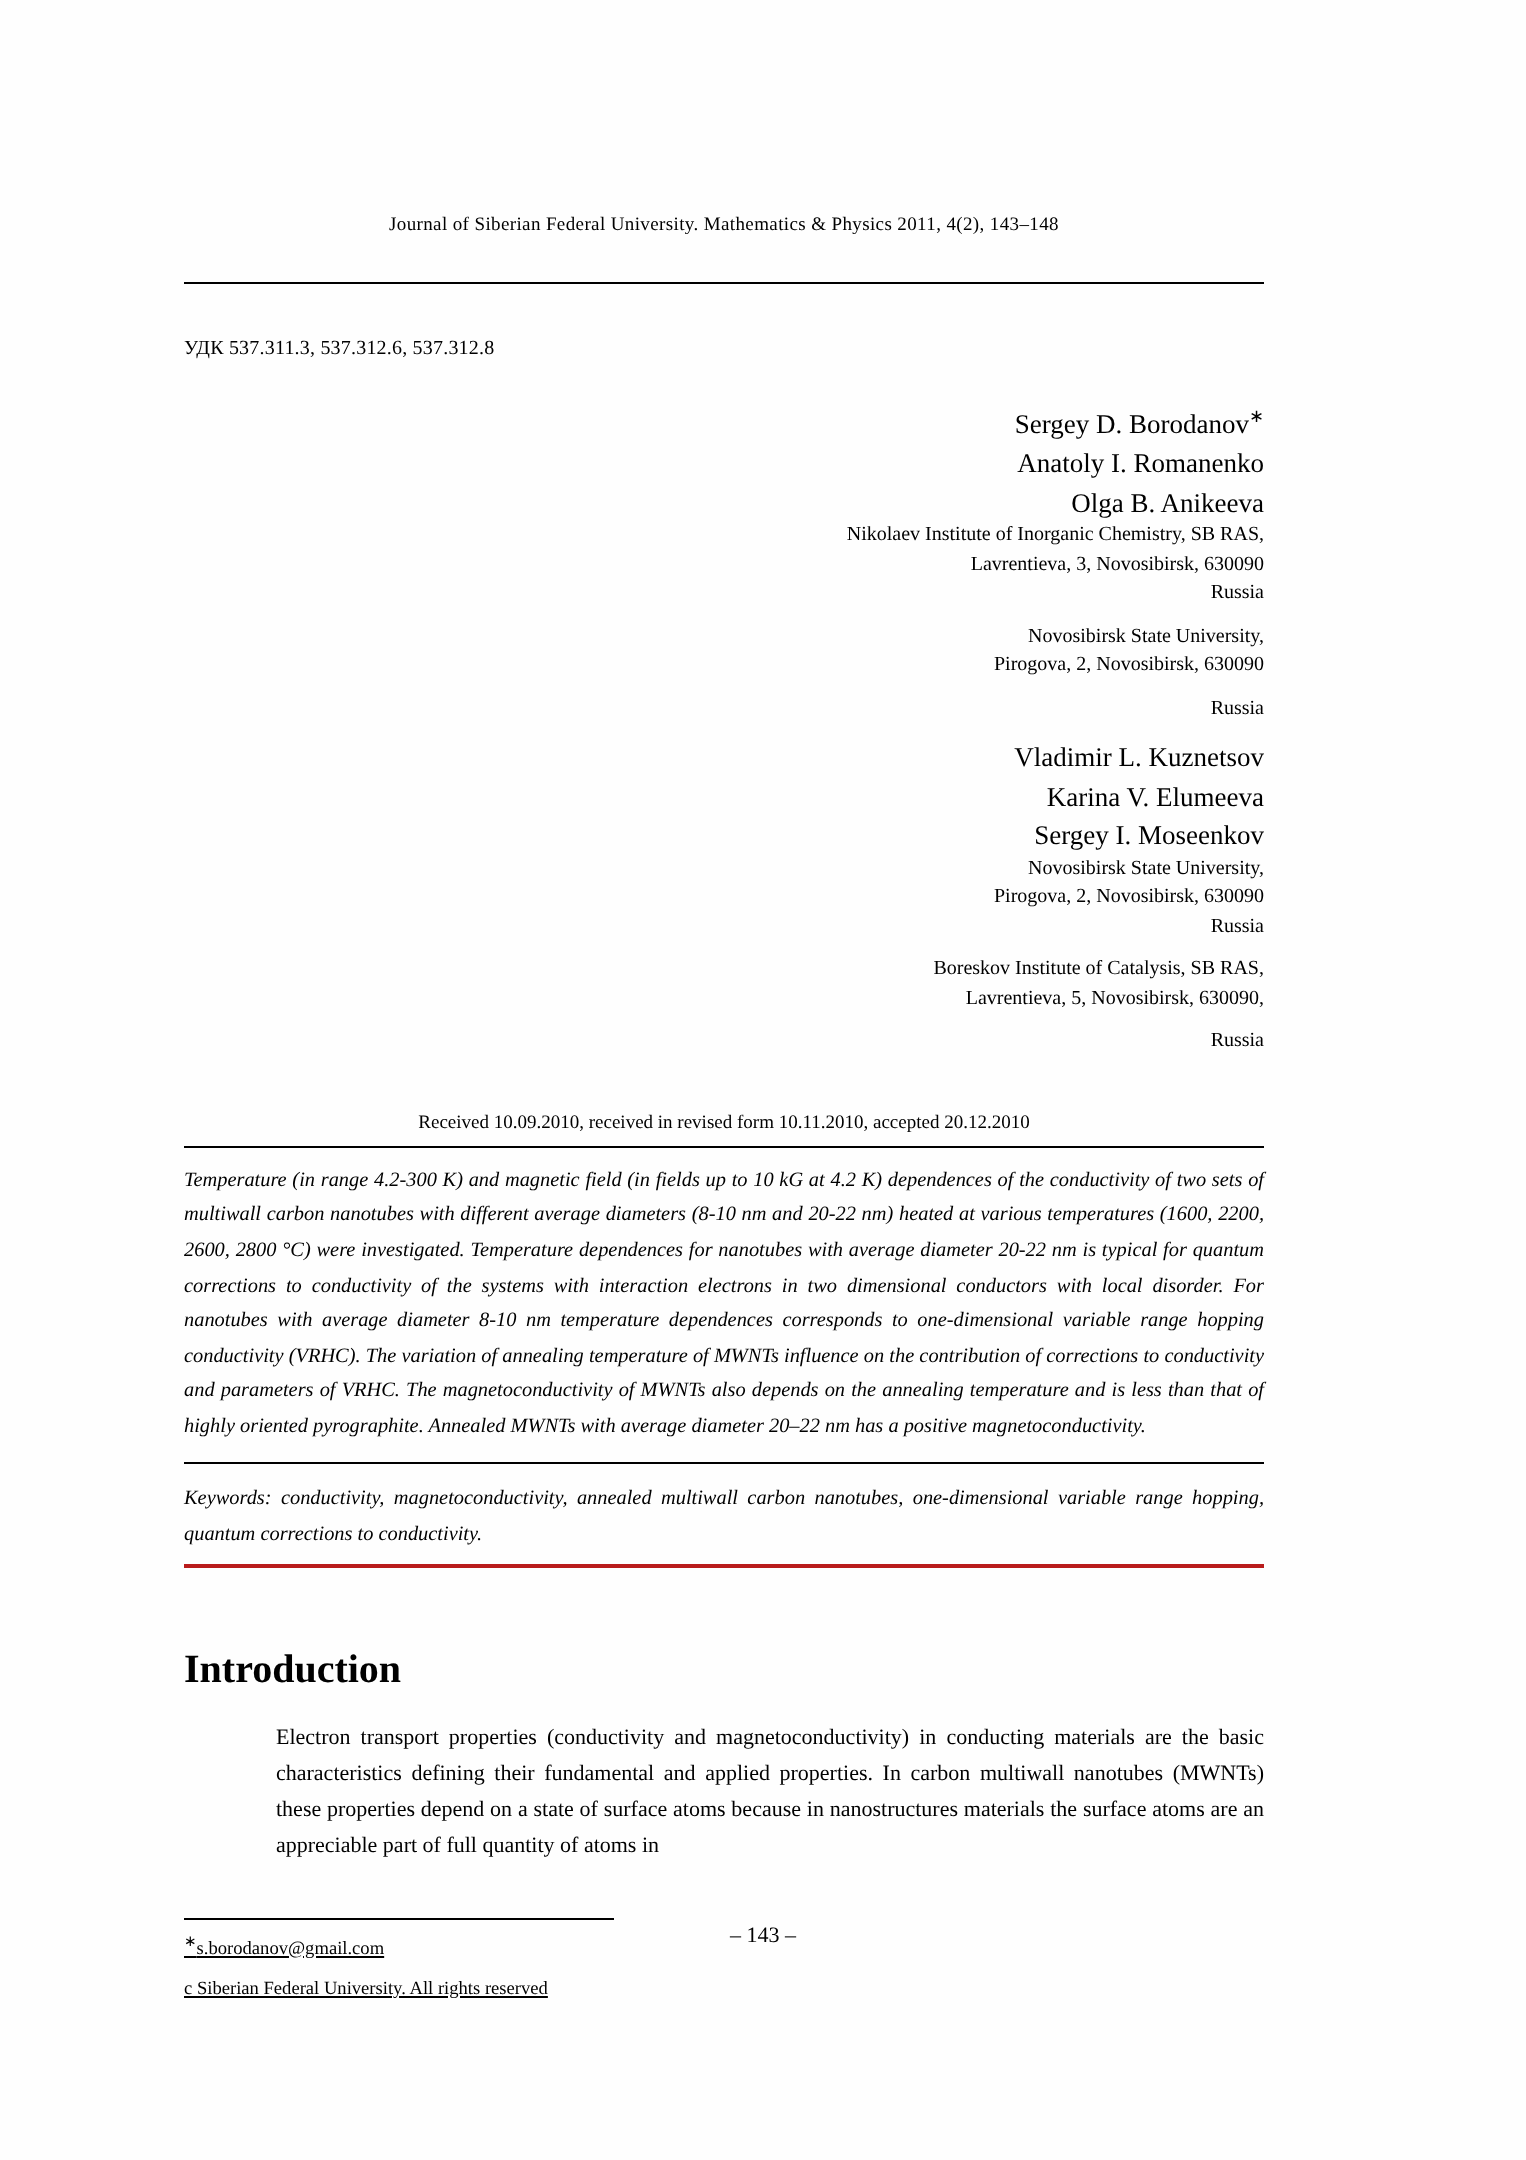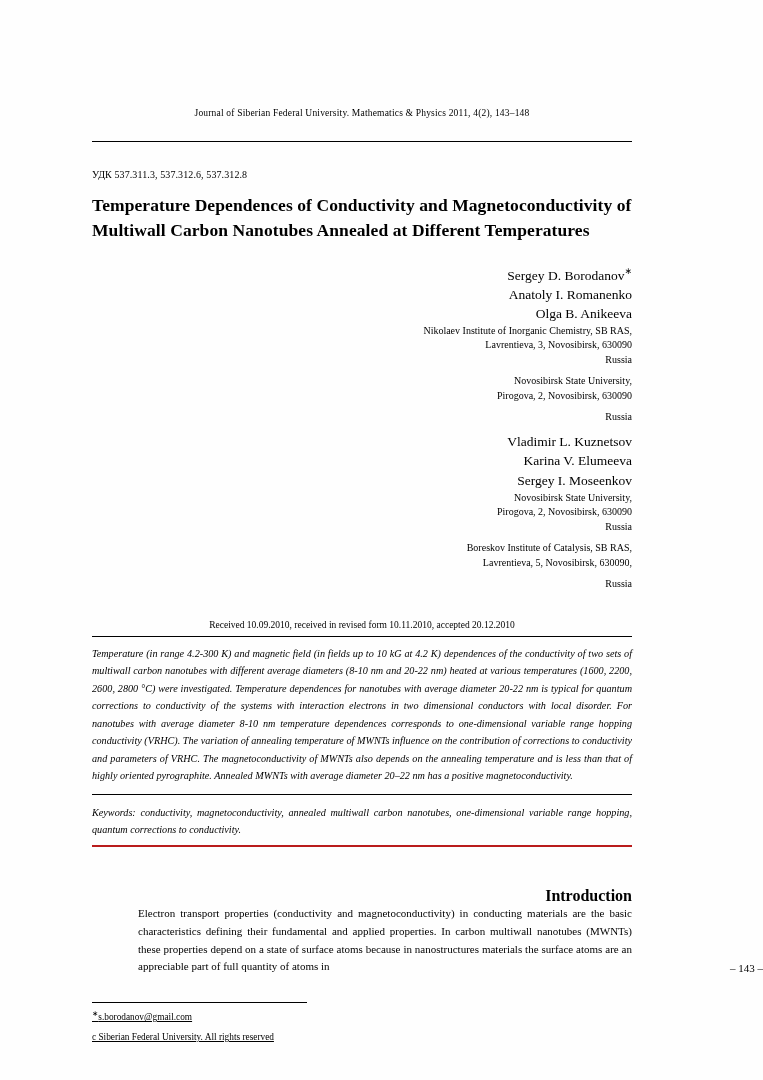--- a/index.html
+++ b/index.html
@@ -82,25 +82,24 @@
     font-size: 10.2px;
     font-style: italic;
     line-height: 1.72;
     text-align: justify;
     padding-top: 9px;
     border-top: 1px solid #000;
     padding-bottom: 6px;
     border-bottom: 2px solid #b91c1c;
   }
   .section-title {
-    font-size: 16px;
+    font-size: 20px;
     font-weight: bold;
     margin-top: 40px;
-    margin-bottom: 0;
-    text-align: right;
+    margin-bottom: 14px;
   }
   .body-text {
     font-size: 11px;
     line-height: 1.62;
     text-align: justify;
     margin-left: 46px;
   }
   .footnote-rule {
     margin-top: 26px;
     width: 215px;
@@ -118,40 +117,39 @@
     font-size: 7.5px;
   }
   .copyright-mark {
     font-size: 9.3px;
   }
   .pagenum {
     position: absolute;
     left: 0;
     right: 0;
     top: 962px;
-    text-align: right;
+    text-align: center;
     font-size: 11px;
   }
   sup.star {
     font-size: 9px;
     vertical-align: super;
   }
 </style>
 </head>
 <body>
 
 <div class="page">
 
   <div class="content">
 
     <div class="journal-header">Journal of Siberian Federal University. Mathematics &amp; Physics 2011, 4(2), 143–148</div>
 
     <div class="udk">УДК 537.311.3, 537.312.6, 537.312.8</div>
 
-    <div class="title">Temperature Dependences of Conductivity and Magnetoconductivity of Multiwall Carbon Nanotubes Annealed at Different Temperatures</div>
 
     <div class="authors-block">
 
       <div class="author-name">
         <span>Sergey D. Borodanov</span><sup class="star">∗</sup>
       </div>
       <div class="author-name">
         <span>Anatoly I. Romanenko</span>
       </div>
       <div class="author-name">

